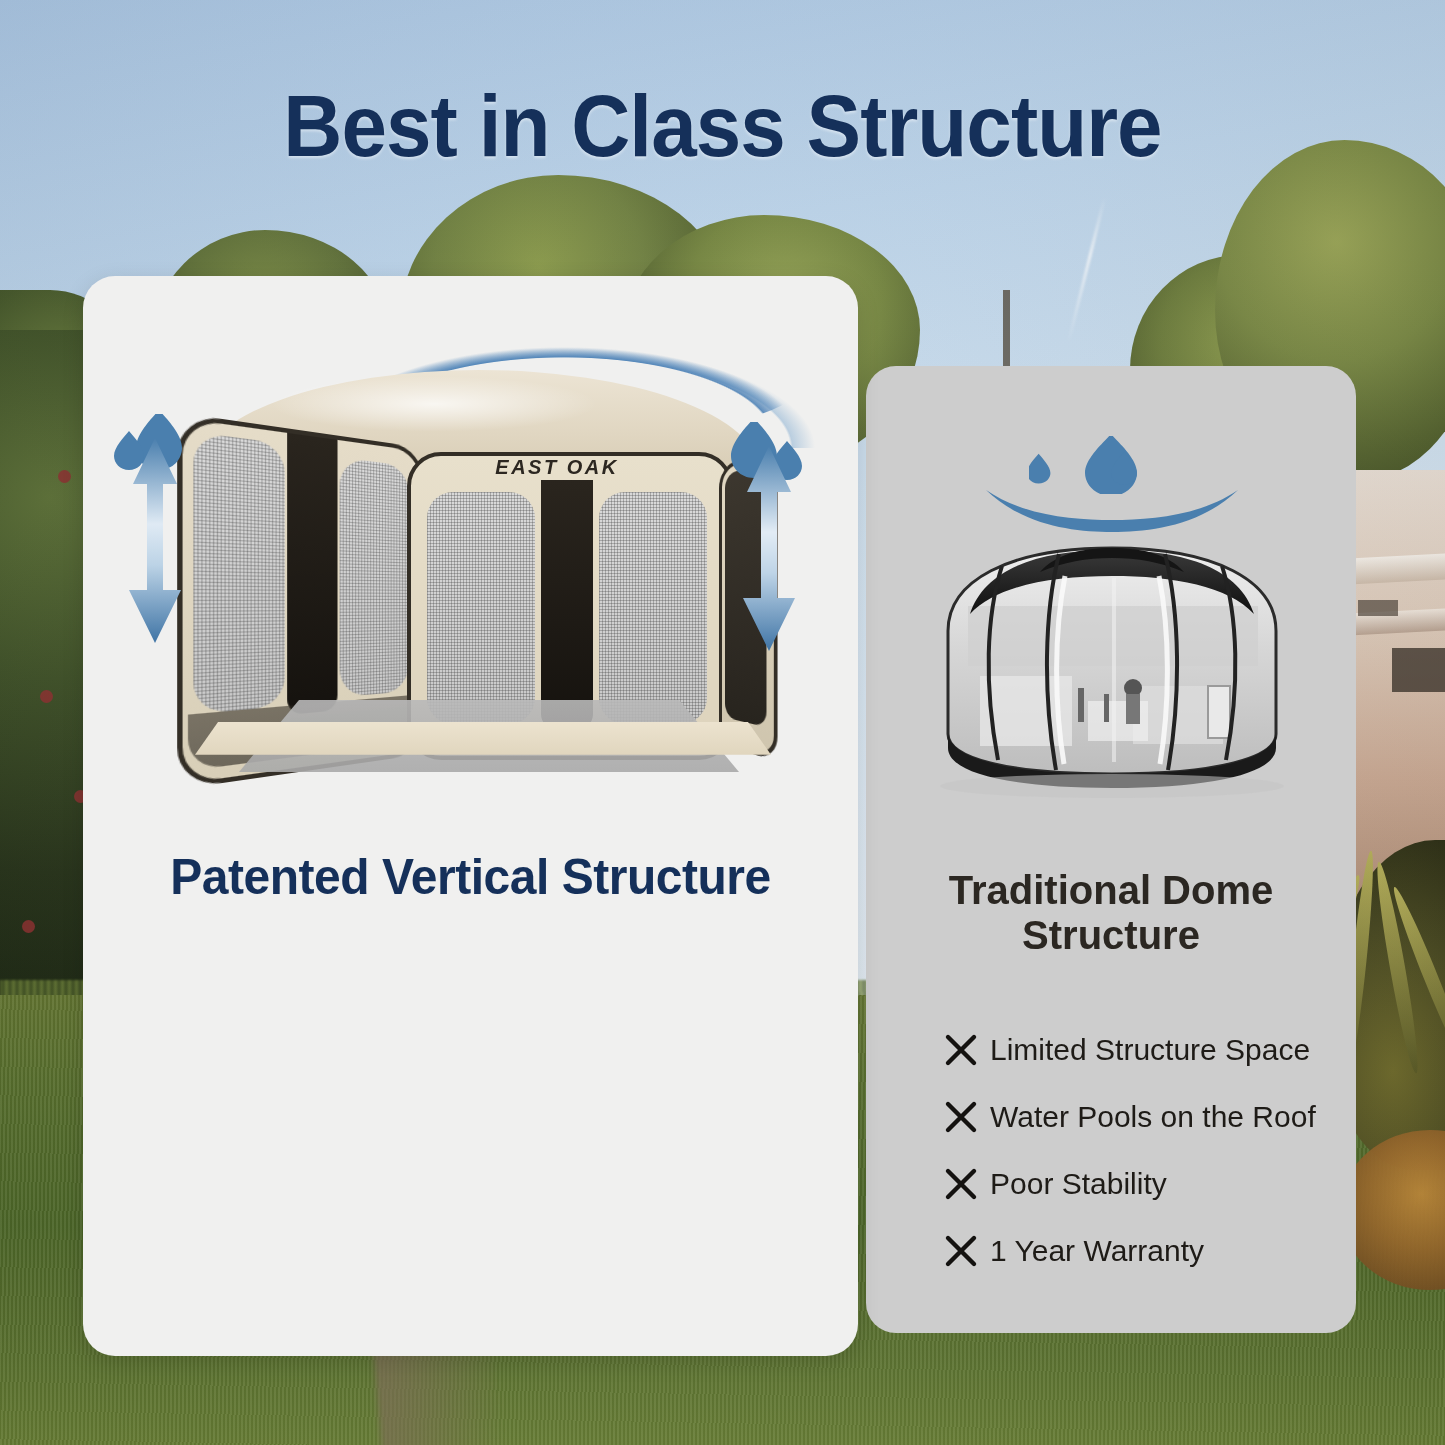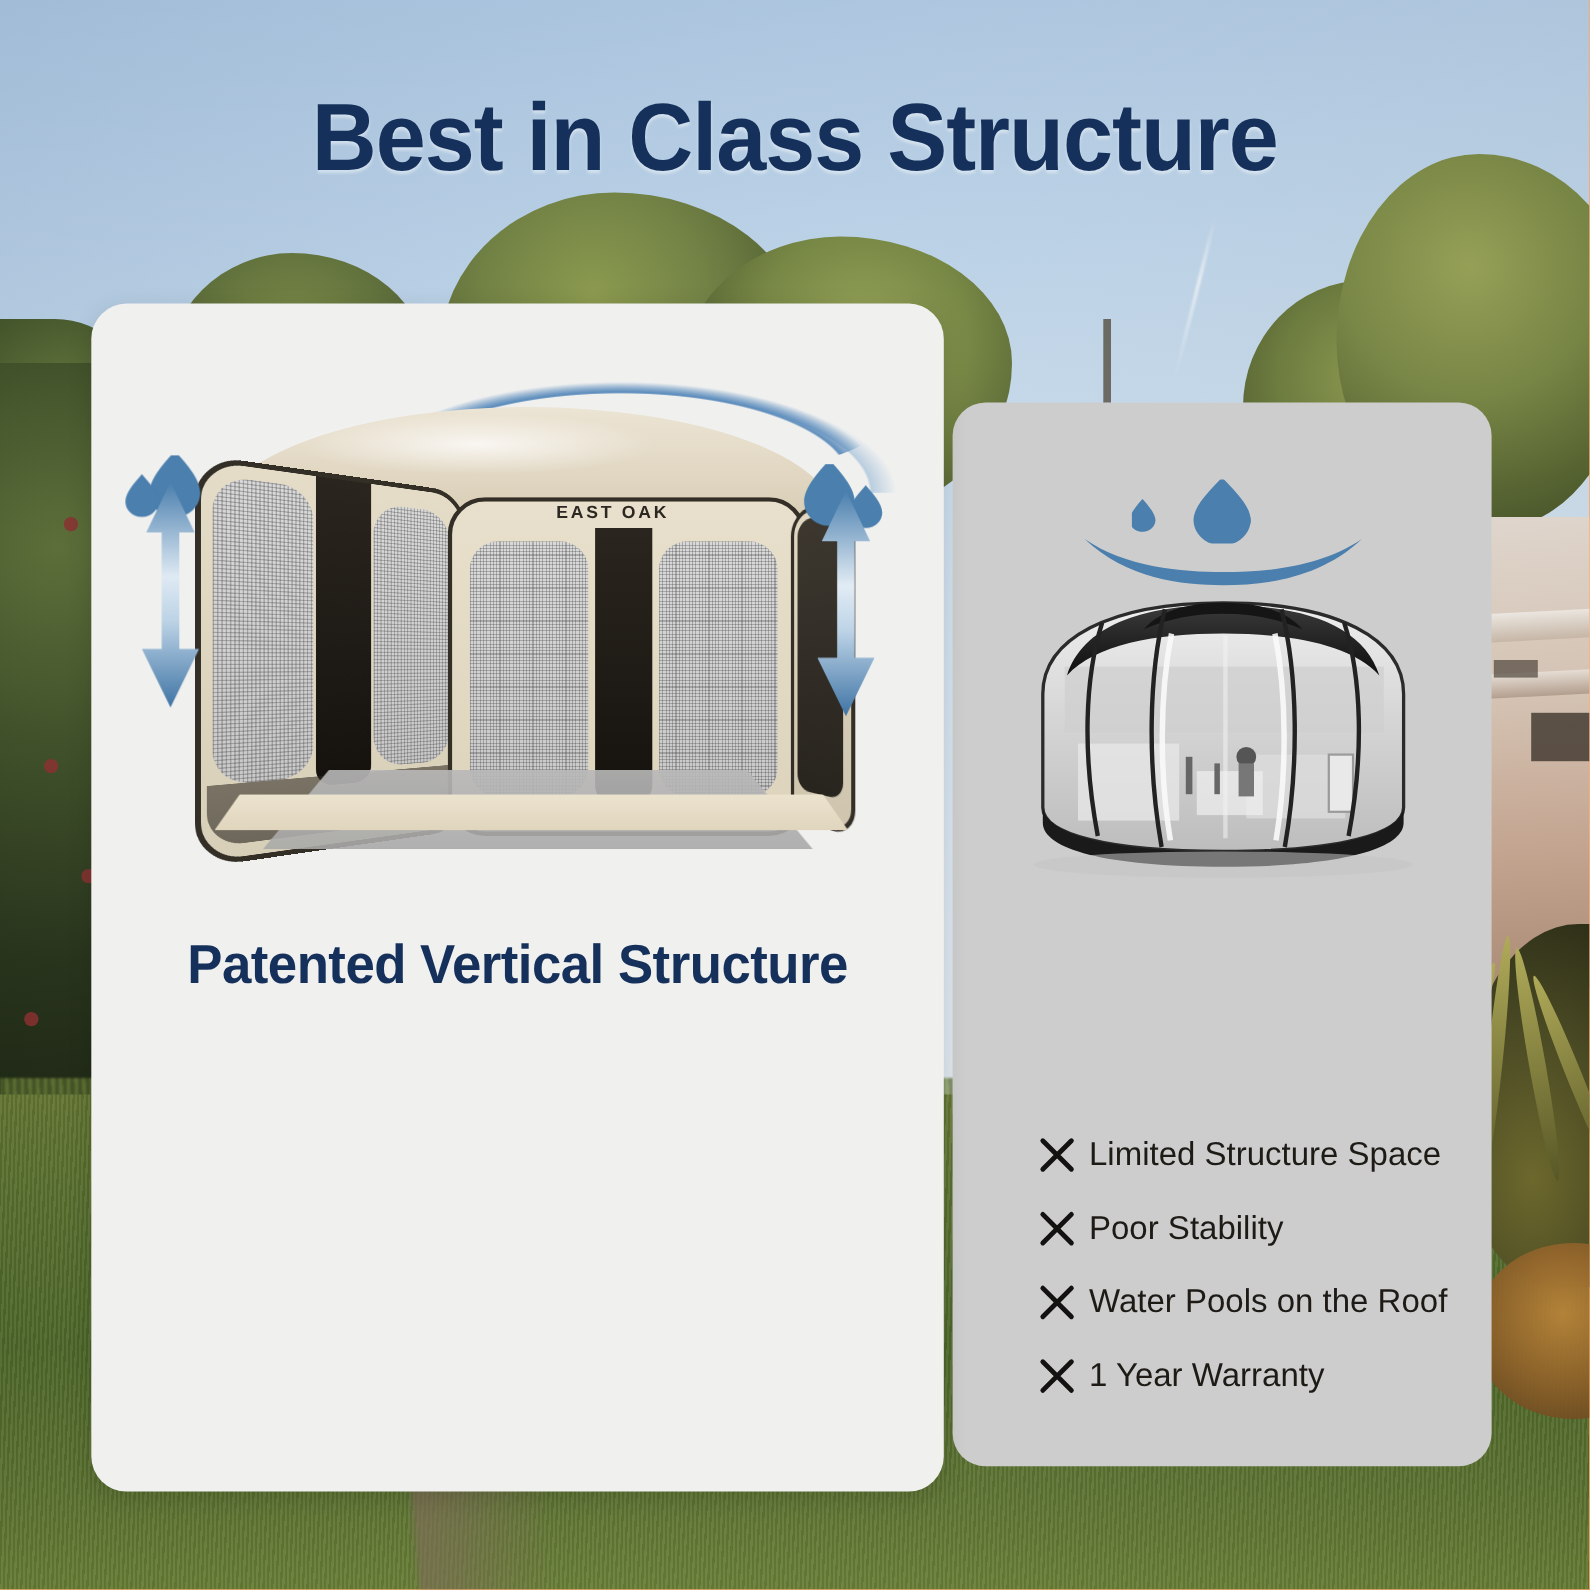--- a/index.html
+++ b/index.html
@@ -114,22 +114,22 @@
   .panelRight{left:540px;top:96px;width:62px;height:270px;
      background:linear-gradient(180deg,#e1d8c3,#cfc5ae);border:4px solid #332e26;border-radius:22px;
      transform:perspective(420px) rotateY(-42deg);transform-origin:left center;}
   .mesh{position:absolute;background:
      repeating-linear-gradient(0deg,rgba(60,60,60,.30) 0 1px,transparent 1px 3px),
      repeating-linear-gradient(90deg,rgba(60,60,60,.30) 0 1px,transparent 1px 3px),
      linear-gradient(180deg,#d9d9d9,#c9c9c9);border-radius:26px;}
   .darkGap{position:absolute;background:linear-gradient(180deg,#2a251e,#15120e);}
   .logoBand{position:absolute;left:300px;top:88px;width:180px;height:26px;
      display:flex;align-items:center;justify-content:center;
-     font-size:16px;letter-spacing:2.5px;color:#2c2721;font-weight:600;
-     font-family:"Liberation Sans",sans-serif;}
+     font-size:20px;letter-spacing:2.5px;color:#2c2721;font-weight:600;
+     font-family:"Liberation Sans",sans-serif;font-style:italic;}
   .floor{position:absolute;left:60px;top:330px;width:500px;height:72px;
      background:linear-gradient(180deg,#b9b9b9,#a9a9a9);
      clip-path:polygon(12% 0,88% 0,100% 100%,0 100%);opacity:.9;}
   .skirt{position:absolute;left:16px;top:352px;width:576px;height:42px;
      background:linear-gradient(180deg,#ece3cf,#ddd2b9);
      clip-path:polygon(4% 0,96% 0,100% 78%,0 78%);}
 
   
   .arrowWrap{position:absolute;width:52px;height:205px;}
   .arrowWrap.left{left:46px;top:120px;}
@@ -267,45 +267,49 @@
           <path d="M137 40 C126 96 126 168 136 228" stroke="#fafafa" stroke-width="5" fill="none" opacity=".9"></path>
           <path d="M231 40 C242 96 242 168 232 228" stroke="#fafafa" stroke-width="5" fill="none" opacity=".9"></path>
           <path d="M186 42 C186 110 186 172 186 226" stroke="#f2f2f2" stroke-width="4" fill="none" opacity=".55"></path>
 
           <path d="M20 196 C20 222 78 238 184 238 C290 238 348 222 348 196 L348 212 C348 236 290 252 184 252 C78 252 20 236 20 212 Z" fill="#1a1a1a"></path>
           <ellipse cx="184" cy="250" rx="172" ry="12" fill="#c4c4c4" opacity=".55"></ellipse>
         </svg>
       </div>
     </div>
 
+    <div class="headR">
+      <span>Traditional Dome</span><br>
+      <span>Structure</span>
+    </div>
 
     <div class="listR">
       <div class="rowR">
         <span class="xIcon">
           <svg width="34" height="34" viewBox="0 0 34 34">
               <path d="M4 4 L30 30 M30 4 L4 30" stroke="#141210" stroke-width="4.4" stroke-linecap="round"></path>
             </svg>
         </span>
         <span class="rowRLabel">Limited Structure Space</span>
       </div>
       <div class="rowR">
         <span class="xIcon">
           <svg width="34" height="34" viewBox="0 0 34 34">
               <path d="M4 4 L30 30 M30 4 L4 30" stroke="#141210" stroke-width="4.4" stroke-linecap="round"></path>
             </svg>
         </span>
-        <span class="rowRLabel">Poor Stability</span>
+        <span class="rowRLabel">Water Pools on the Roof</span>
       </div>
       <div class="rowR">
         <span class="xIcon">
           <svg width="34" height="34" viewBox="0 0 34 34">
               <path d="M4 4 L30 30 M30 4 L4 30" stroke="#141210" stroke-width="4.4" stroke-linecap="round"></path>
             </svg>
         </span>
-        <span class="rowRLabel">Water Pools on the Roof</span>
+        <span class="rowRLabel">Poor Stability</span>
       </div>
       <div class="rowR">
         <span class="xIcon">
           <svg width="34" height="34" viewBox="0 0 34 34">
               <path d="M4 4 L30 30 M30 4 L4 30" stroke="#141210" stroke-width="4.4" stroke-linecap="round"></path>
             </svg>
         </span>
         <span class="rowRLabel">1 Year Warranty</span>
       </div>
     </div>

